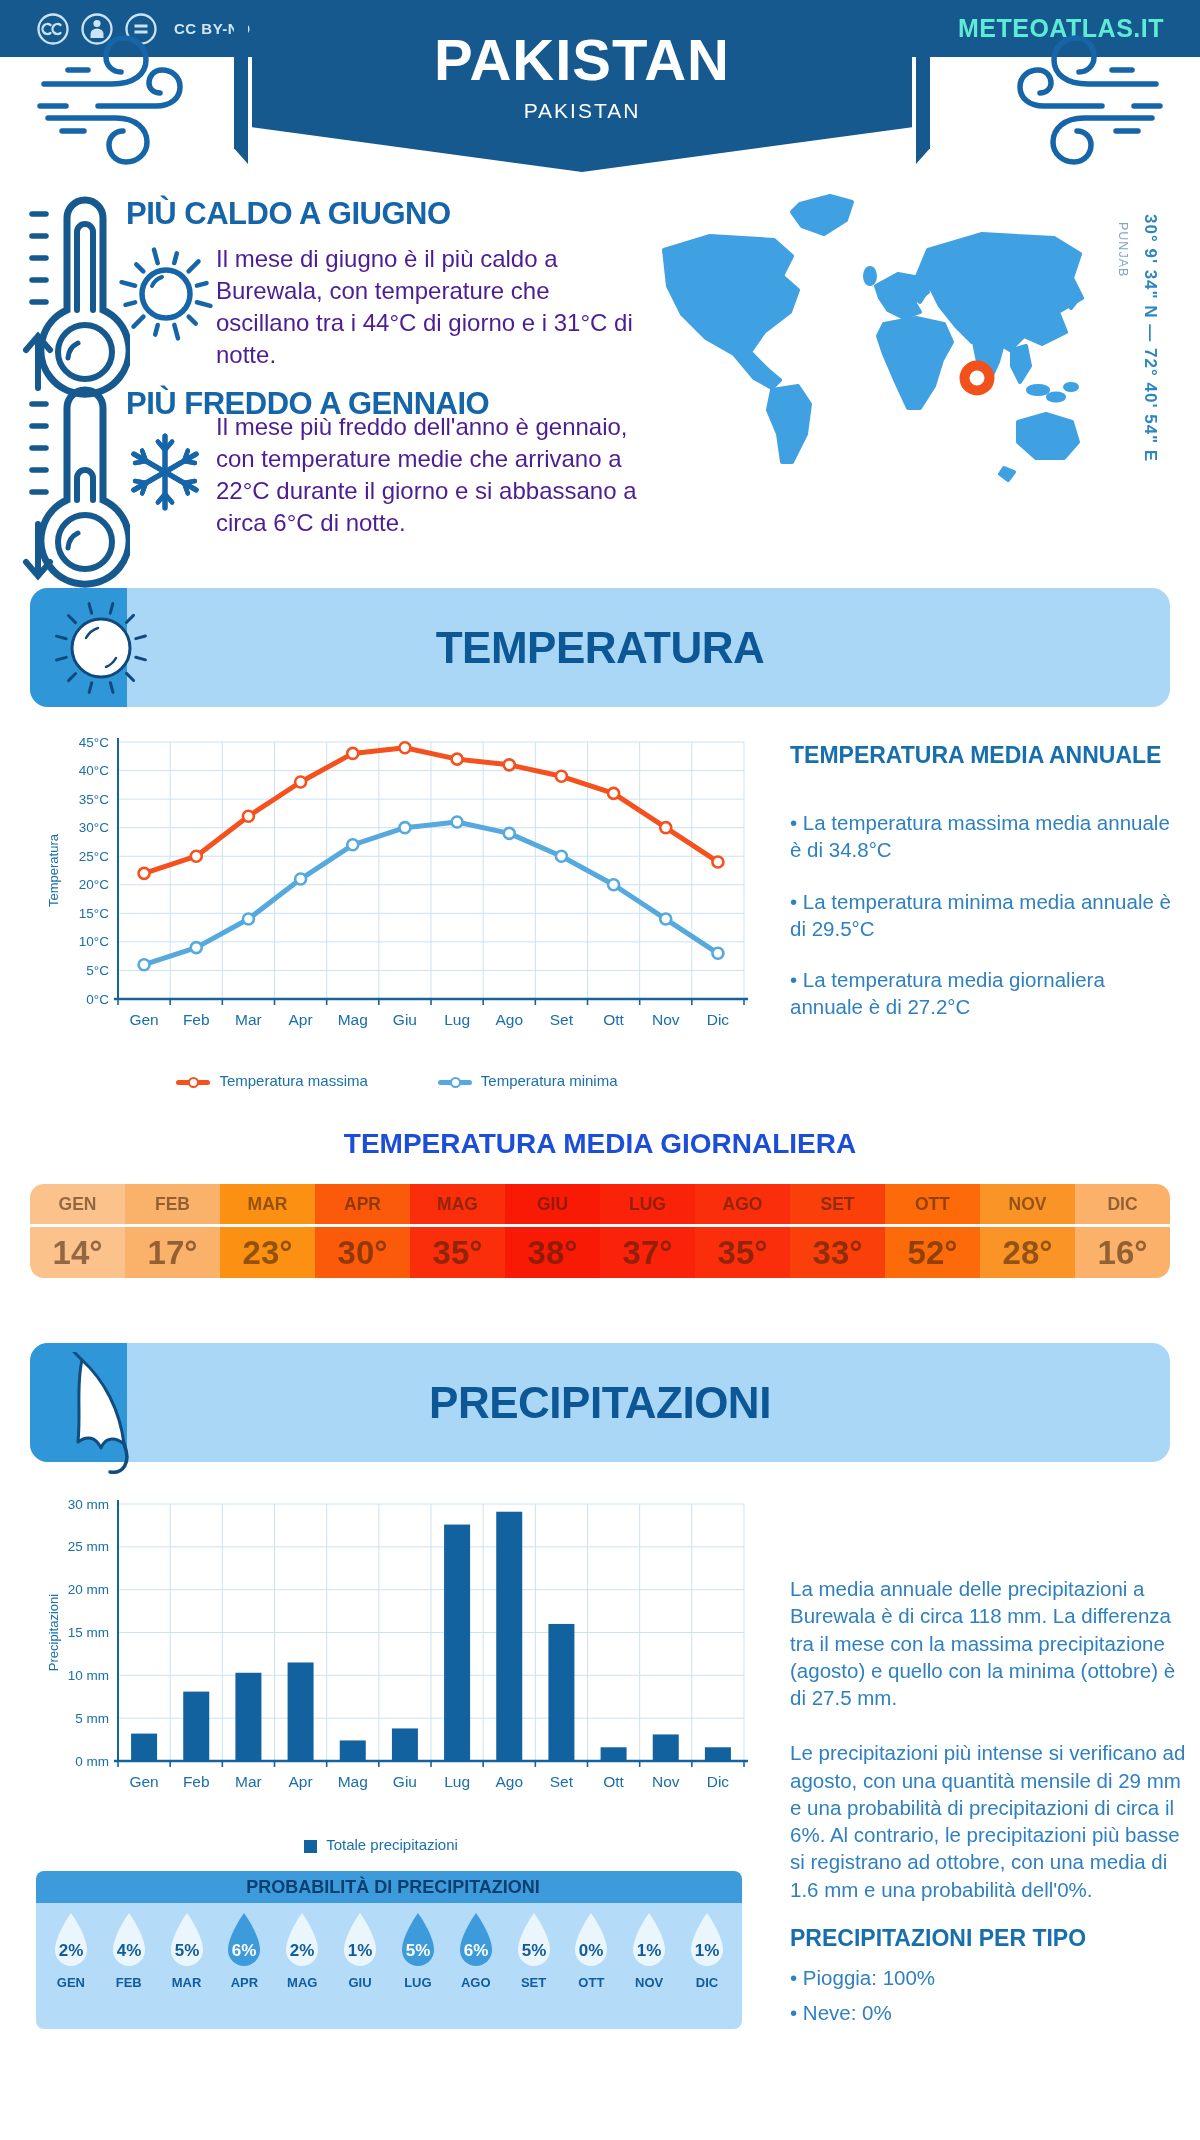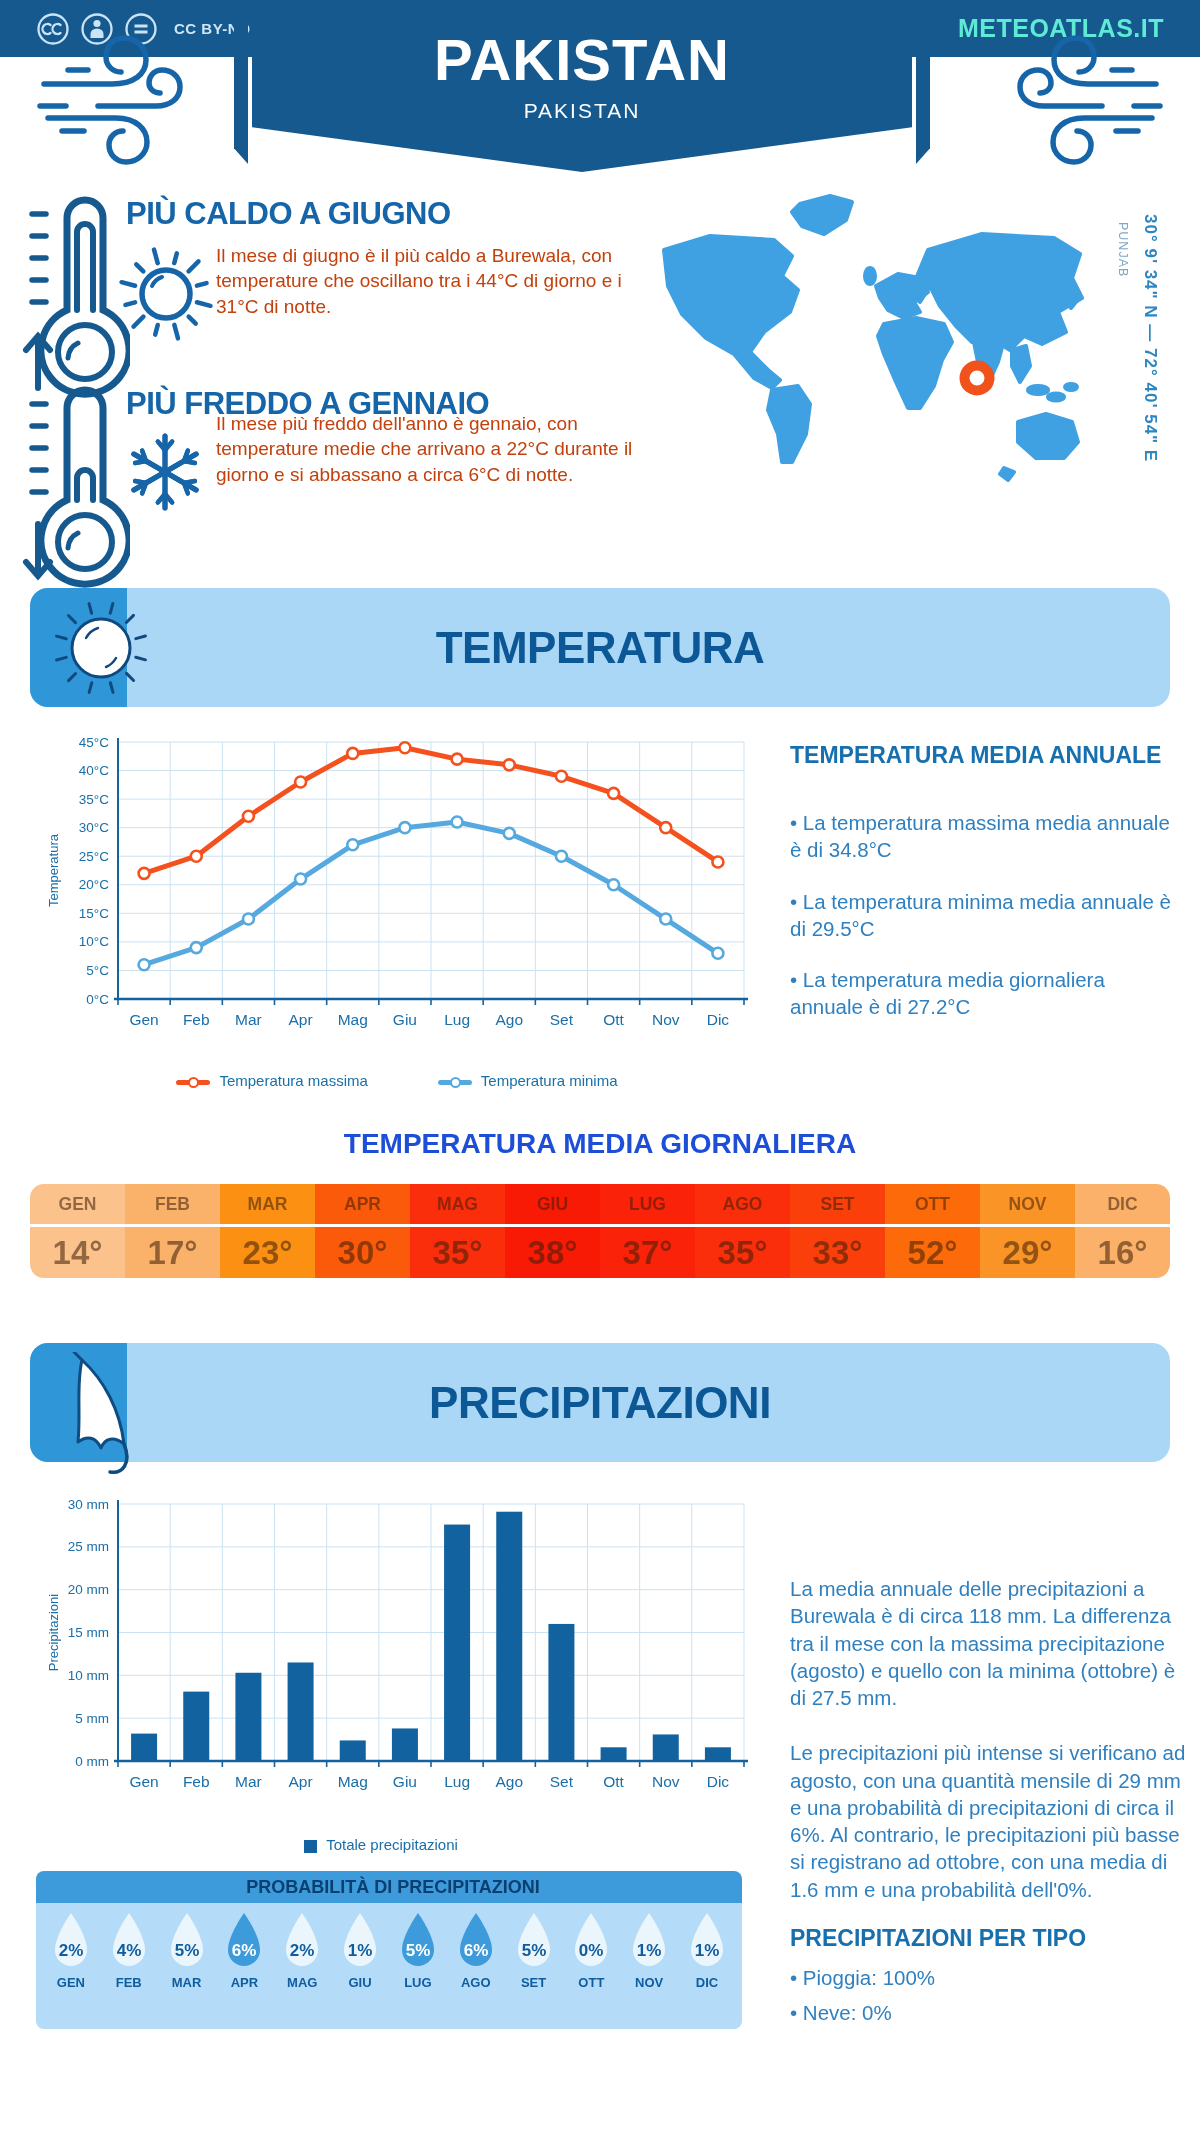--- a/index.html
+++ b/index.html
@@ -9,21 +9,21 @@
   
   .banner{left:252px;top:0;width:660px;height:172px;background:#15598F;
           clip-path:polygon(0 0,100% 0,100% 74%,50% 100%,0 74%);text-align:center;color:#fff;}
   .banner h1{margin:26px 0 0 0;font-size:58px;letter-spacing:1px;font-weight:700;}
   .banner .sub{margin-top:6px;font-size:21px;letter-spacing:2px;font-weight:400;}
   .tab{width:14px;height:158px;top:6px;background:#15598F;}
   .tab.l{left:234px;clip-path:polygon(0 0,100% 0,100% 100%,0 90%);}
   .tab.r{left:916px;clip-path:polygon(0 0,100% 0,100% 90%,0 100%);}
   
   .blk-title{font-size:31px;font-weight:700;color:#1565A8;letter-spacing:-0.5px;}
-  .blk-text{font-size:19px;line-height:1.33;color:#c2410c;}
+  .blk-text{font-size:24px;line-height:1.33;color:#4c1d95;}
   
   .vtext{writing-mode:vertical-rl;font-weight:700;font-size:17px;color:#2E86C1;letter-spacing:1px;}
   .vtext2{writing-mode:vertical-rl;font-size:12.5px;color:#7FA8C4;letter-spacing:1px;}
   
   .secban{left:30px;width:1140px;height:119px;background:#ABD7F7;border-radius:18px;}
   .secban .accent{position:absolute;left:0;top:0;width:97px;height:119px;background:#2F96D8;
                   border-radius:18px 0 0 18px;}
   .secban .t{position:absolute;left:0;top:0;width:100%;height:119px;display:flex;align-items:center;
              justify-content:center;font-size:44px;font-weight:700;color:#0C5795;letter-spacing:-0.5px;}
   
@@ -348,21 +348,21 @@
       <div class="tcol" style="background: rgb(250, 63, 10);">
         <div class="m">SET</div>
         <div class="v">33°</div>
       </div>
       <div class="tcol" style="background: rgb(252, 106, 9);">
         <div class="m">OTT</div>
         <div class="v">52°</div>
       </div>
       <div class="tcol" style="background: rgb(251, 148, 38);">
         <div class="m">NOV</div>
-        <div class="v">29°</div>
+        <div class="v">28°</div>
       </div>
       <div class="tcol" style="background: rgb(251, 177, 105);">
         <div class="m">DIC</div>
         <div class="v">16°</div>
       </div>
     </div>
 
   <div class="abs secban" style="top:1343px">
     <div class="accent"></div>
     <div class="t">PRECIPITAZIONI</div>

